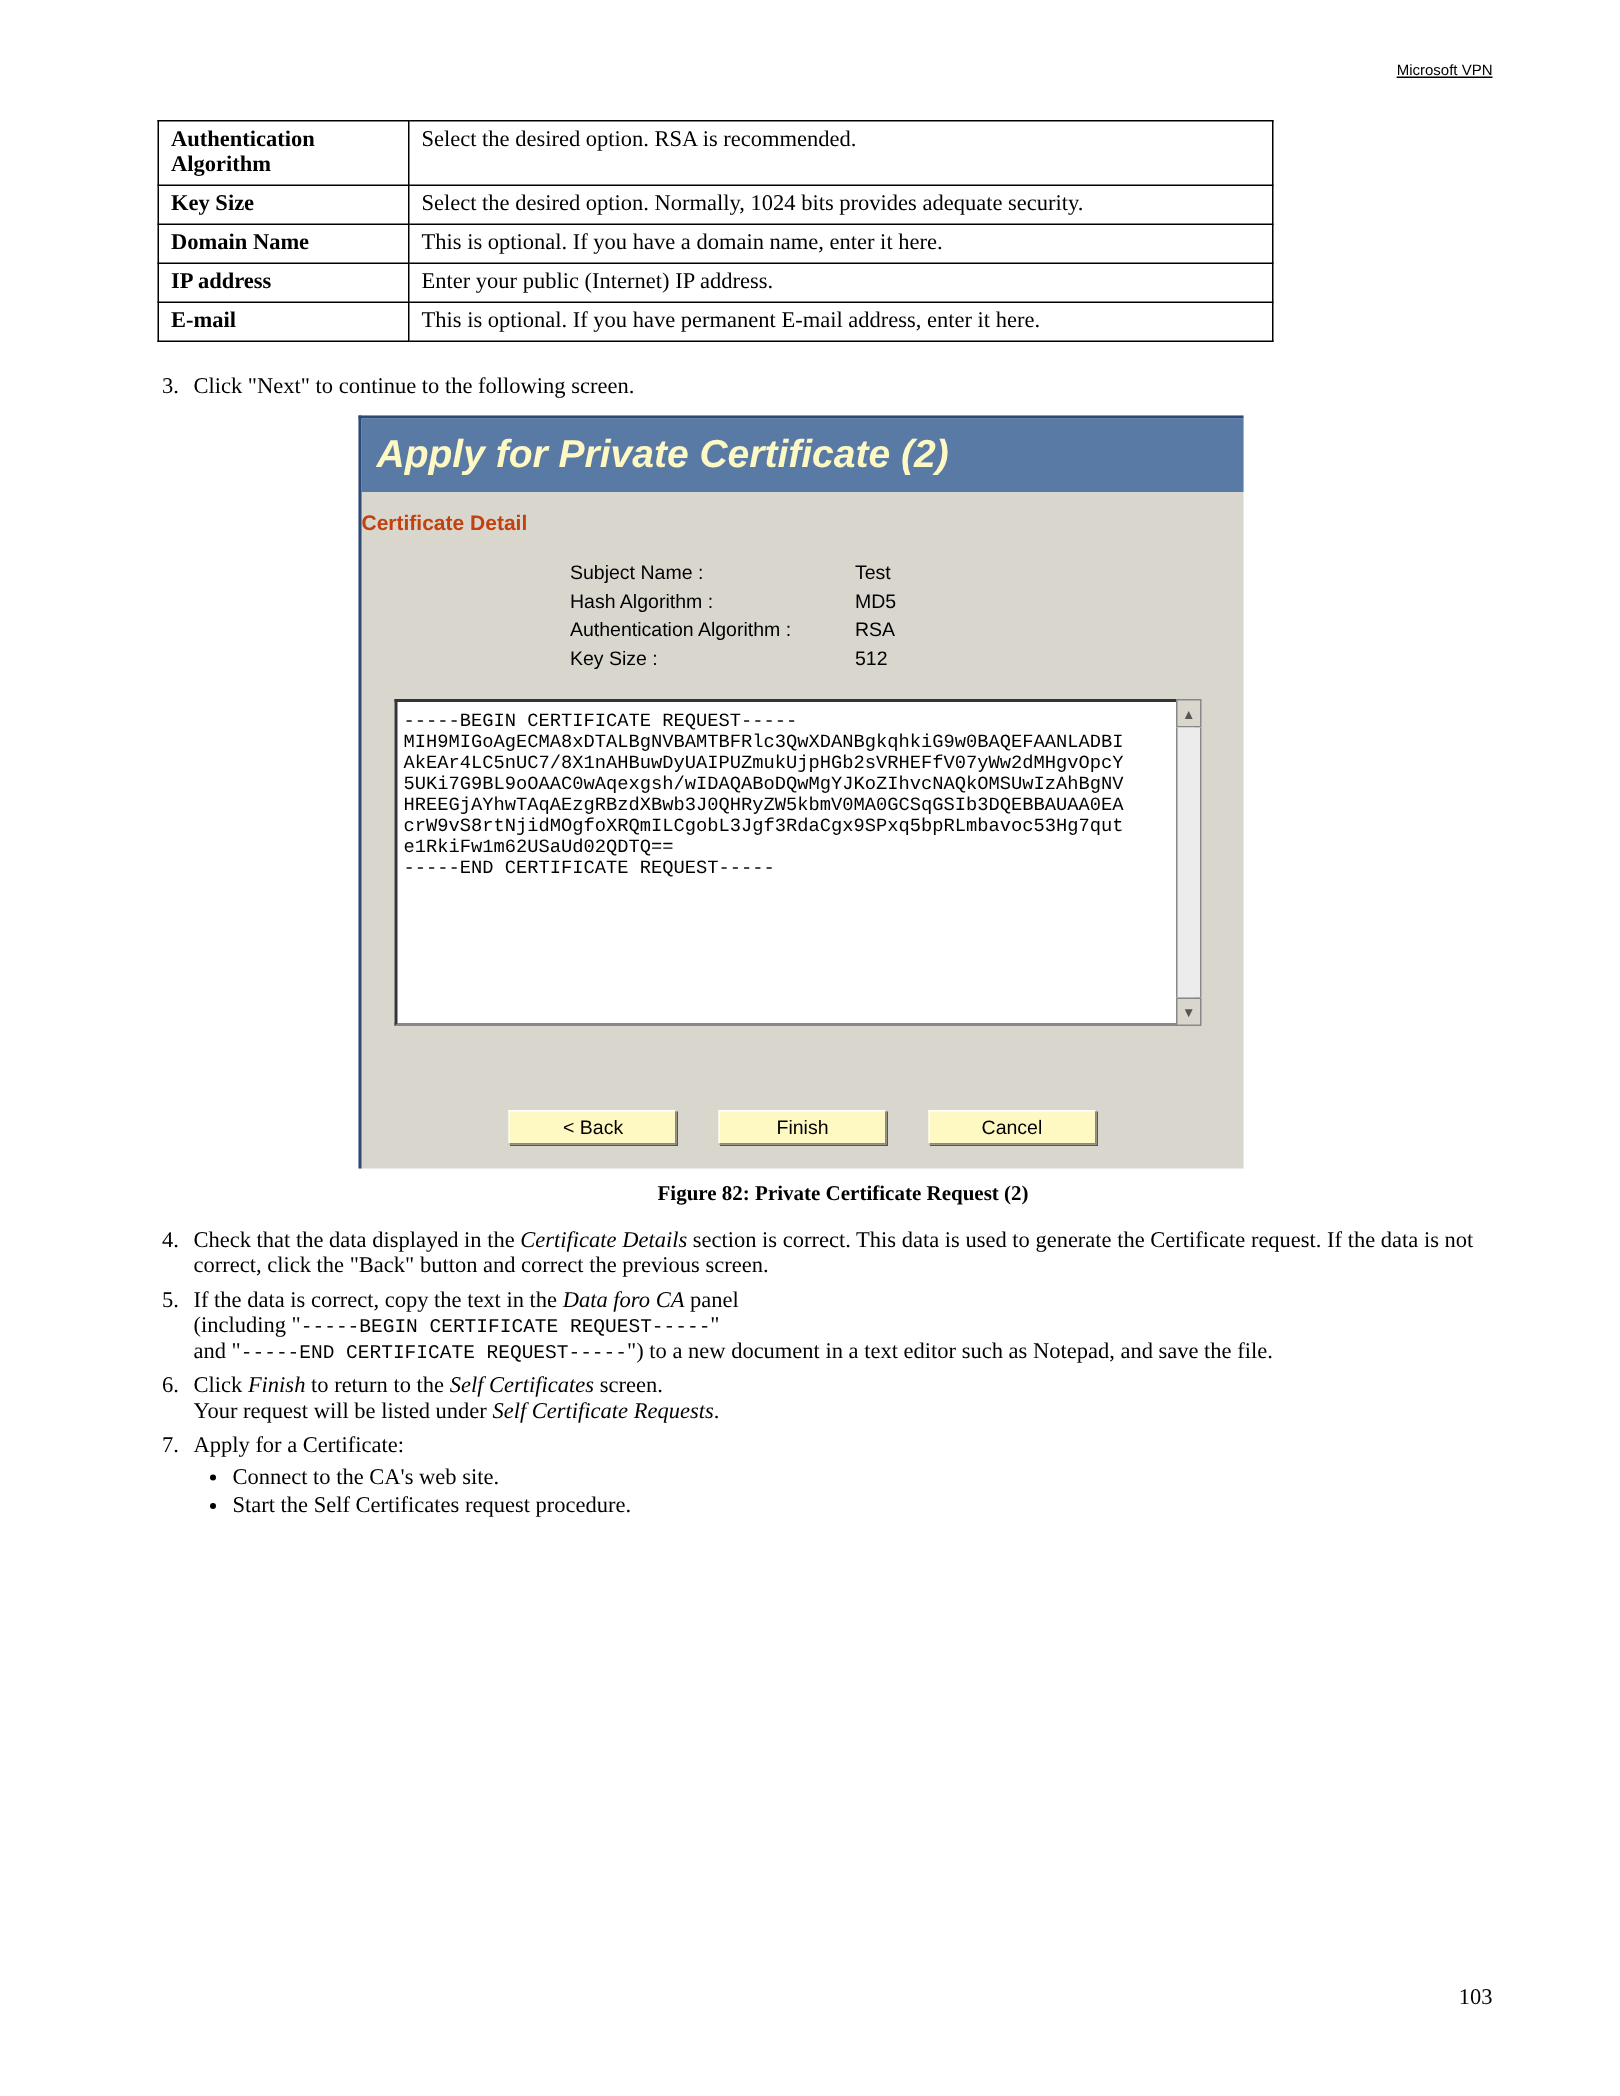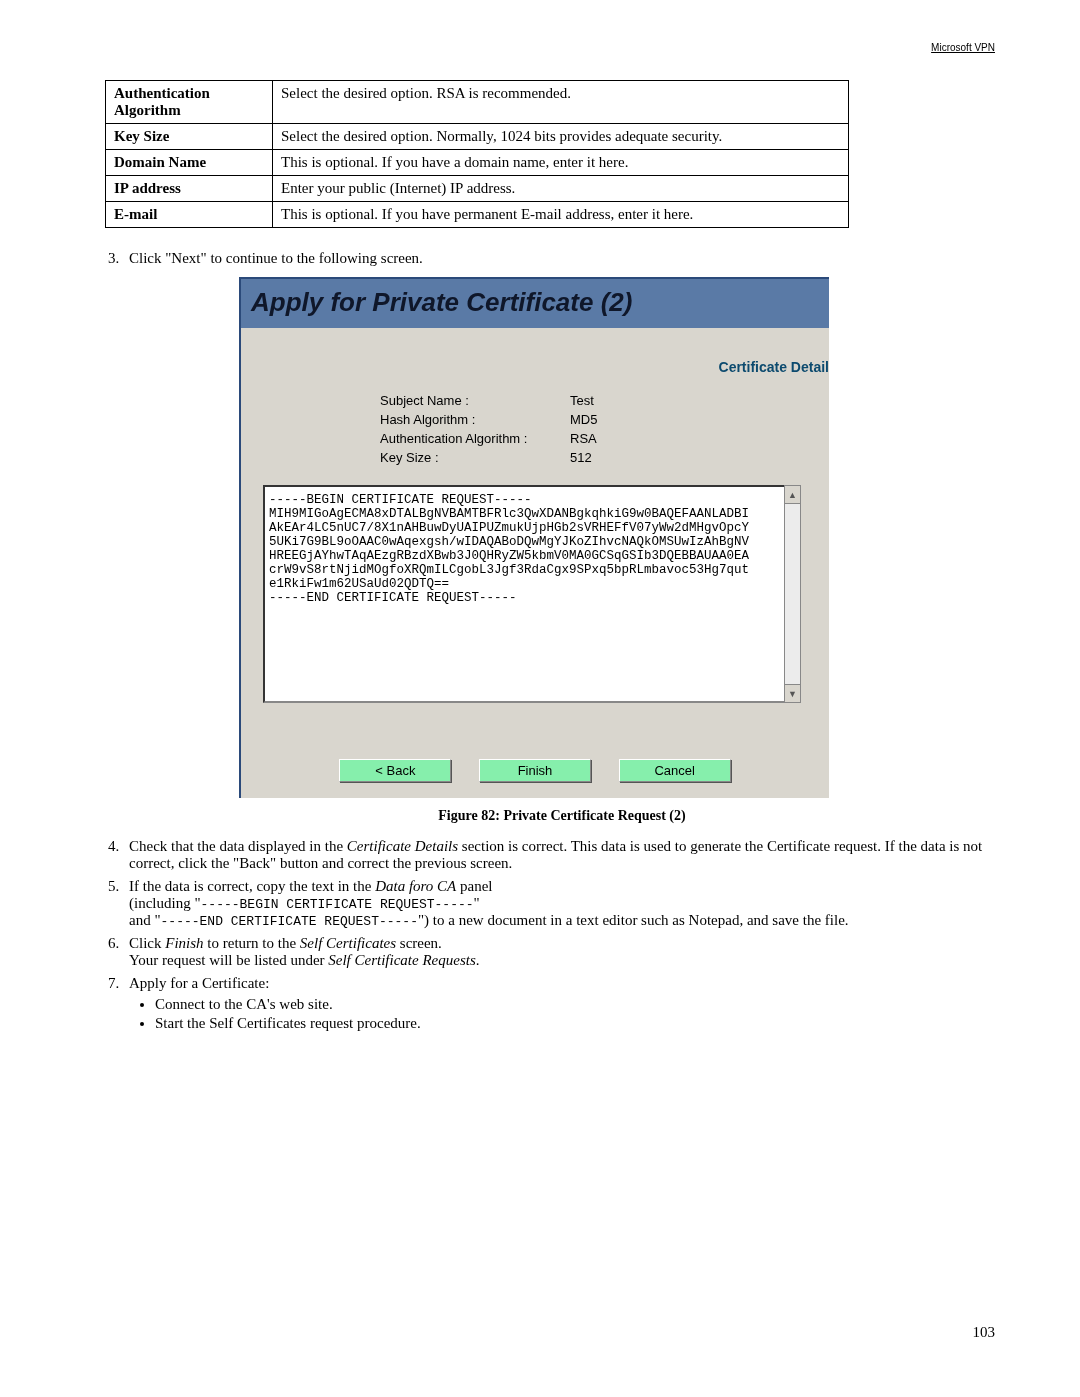--- a/index.html
+++ b/index.html
@@ -52,39 +52,38 @@
   .figure {
     margin: 10px 0 4px 110px;
     width: 590px;
     border-top: 2px solid #2b4a7a;
     border-left: 2px solid #2b4a7a;
     box-sizing: border-box;
     background: #d9d6ce;
   }
   .fig-header {
     background: #5a7aa6;
-    color: #0f172a;
+    color: #fef9c3;
     font-family: Arial, Helvetica, sans-serif;
     font-weight: bold;
     font-style: italic;
     font-size: 26px;
     padding: 8px 10px 10px 10px;
   }
   .fig-body {
     padding: 12px 0 16px 0;
     font-family: Arial, Helvetica, sans-serif;
     font-size: 13px;
   }
   .section-title {
-    color: #0c4a6e;
-    font-weight: bold;
-    text-align: right;
+    color: #c2410c;
+    font-weight: bold;
+    text-align: left;
     font-size: 14px;
     margin-bottom: 10px;
-    margin-top: 19px;
   }
   .detail-block {
     margin: 16px auto 18px auto;
     width: 310px;
   }
   .detail-row {
     display: flex;
     padding: 2px 0;
   }
   .detail-label {
@@ -135,21 +134,21 @@
     background: #ececec;
     border-left: 1px solid #888;
     border-right: 1px solid #888;
   }
   .btn-row {
     margin-top: 44px;
     text-align: center;
   }
   .btn {
     display: inline-block;
-    background: #86efac;
+    background: #fef9c3;
     border: 1px solid #888;
     border-top-color: #fff;
     border-left-color: #fff;
     font-family: Arial, Helvetica, sans-serif;
     font-size: 13px;
     padding: 3px 16px;
     width: 78px;
     margin: 0 12px;
     text-align: center;
     box-shadow: 1px 1px 0 #555;

